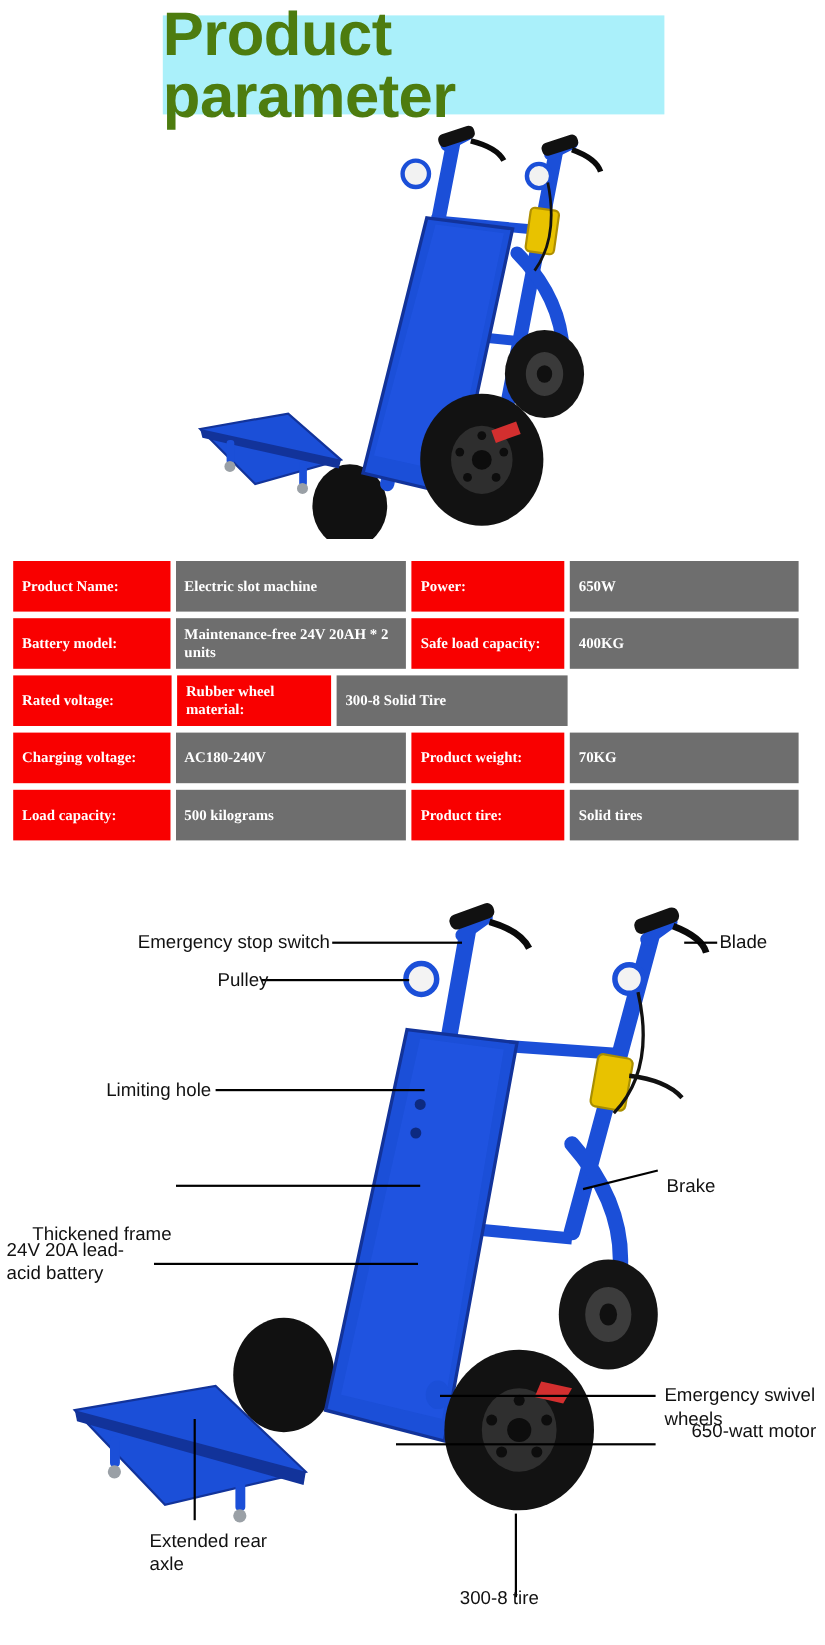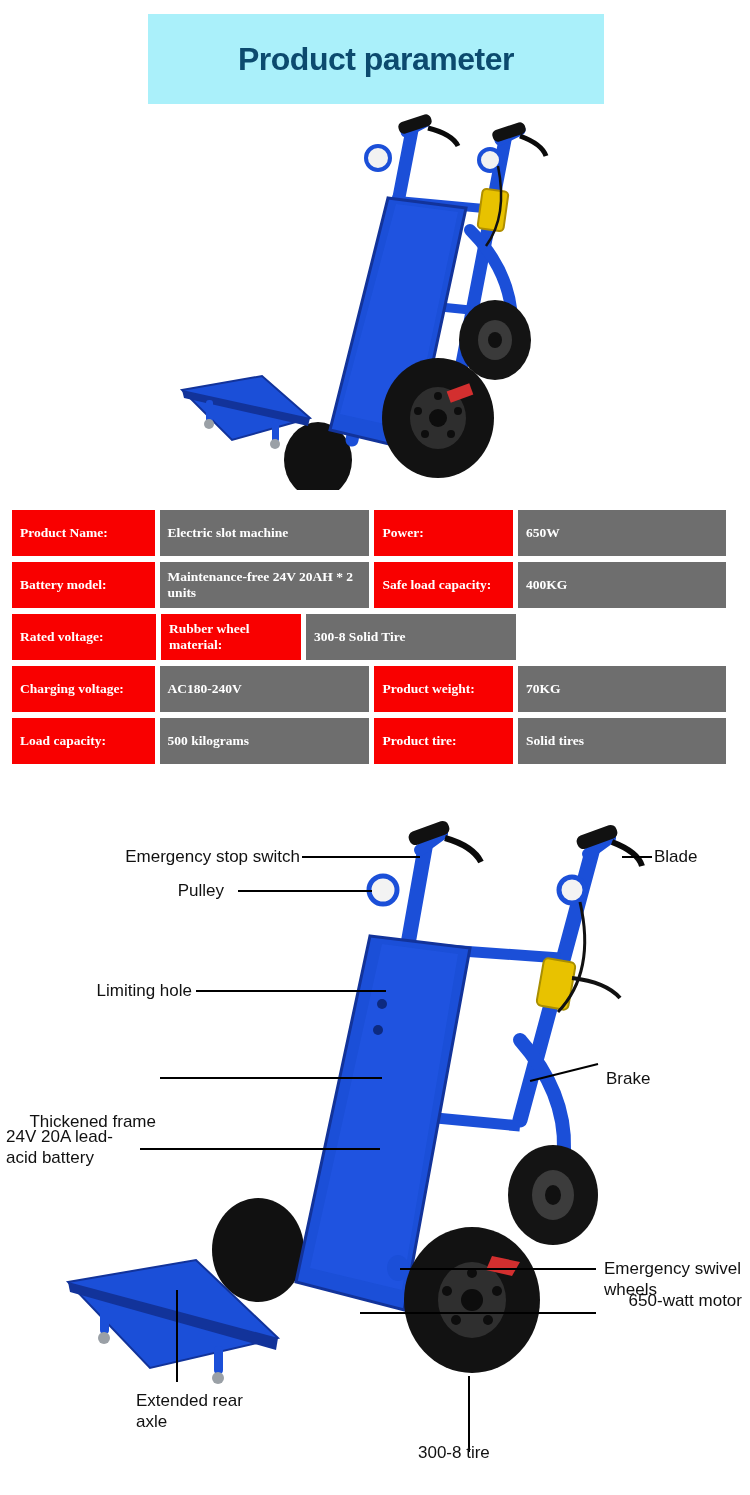--- a/index.html
+++ b/index.html
@@ -21,23 +21,23 @@
     left: 148px;
     top: 14px;
     width: 456px;
     height: 90px;
     background: #aaf0fa;
     display: flex;
     align-items: center;
     justify-content: center;
   }
   .title-banner .title-text {
-    font-size: 32px;
+    font-size: 56px;
     font-weight: bold;
-    color: #0c4a6e;
+    color: #4d7c0f;
     letter-spacing: -0.5px;
     line-height: 1;
   }
 
   
   .hero {
     position: absolute;
     left: 0;
     top: 100px;
     width: 750px;
@@ -304,21 +304,21 @@
   <div class="leader" style="left:140px; top:358px; width:240px;"></div>
   <div class="leader" style="left:622px; top:66px; width:30px;"></div>
   <div class="leader" style="left:530px; top:290px; width:70px; transform:rotate(-14deg); transform-origin:left center;"></div>
   <div class="leader" style="left:400px; top:478px; width:196px;"></div>
   <div class="leader" style="left:360px; top:522px; width:236px;"></div>
   <div class="leader v" style="left:176px; top:500px; height:92px;"></div>
   <div class="leader v" style="left:468px; top:586px; height:76px;"></div>
 
   <div class="callout right" style="left:60px; top:56px; width:240px;">Emergency stop switch</div>
 
-  <div class="callout right" style="left:72px; top:90px; width:152px;">Pulley</div>
+  <div class="callout right" style="left:92px; top:90px; width:152px;">Pulley</div>
 
   <div class="callout right" style="left:20px; top:190px; width:172px;">Limiting hole</div>
 
   <div class="callout right" style="left:0px; top:293px; width:156px;margin-top:28px;">Thickened frame</div>
 
   <div class="callout" style="left:6px; top:336px; width:132px;">24V 20A lead-acid battery</div>
 
   <div class="callout" style="left:654px; top:56px; width:90px;">Blade</div>
 
   <div class="callout" style="left:606px; top:278px; width:140px;">Brake</div>

